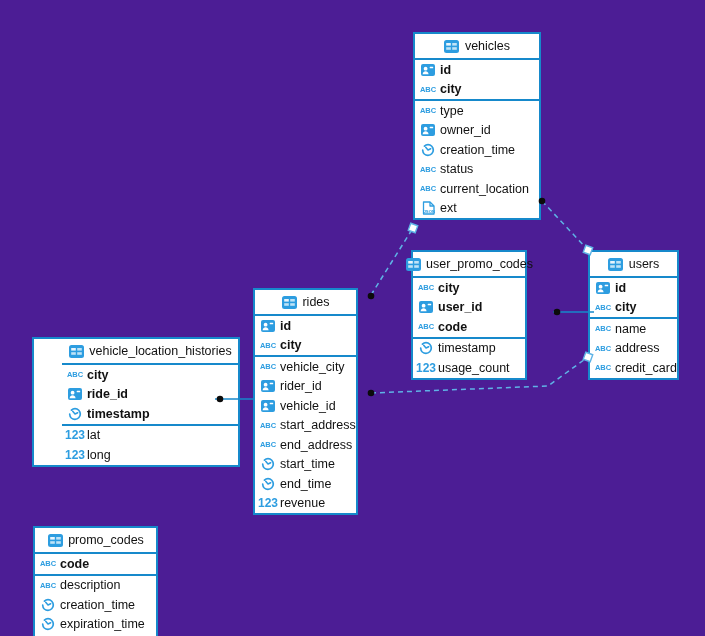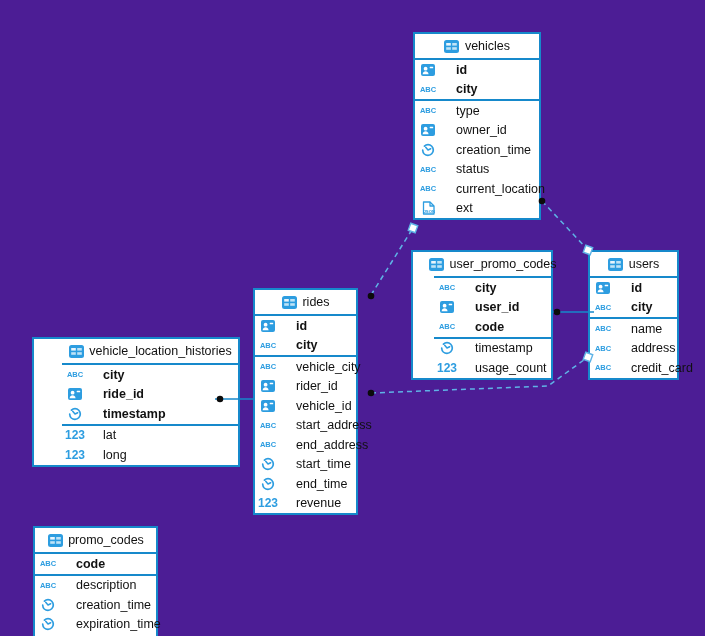--- a/index.html
+++ b/index.html
@@ -11,21 +11,21 @@
   .table{
     position:absolute;background:#ffffff;border:2px solid var(--border,#1689cb);
     box-sizing:border-box;z-index:2;
   }
   .thead{
     height:26px;box-sizing:border-box;border-bottom:2px solid var(--border,#1689cb);
     display:flex;align-items:center;justify-content:center;gap:5px;
     font-size:12.5px;color:#111;white-space:nowrap;
   }
   .row{
-    height:19.5px;display:flex;align-items:center;gap:20px;padding-left:5px;
+    height:19.5px;display:flex;align-items:center;gap:4px;padding-left:5px;
     font-size:12.5px;color:#111;white-space:nowrap;
   }
   .keys .row .lbl{font-weight:bold;}
   .cols{border-top:2px solid var(--border,#1689cb);}
   .ic{width:16px;min-width:16px;height:14px;display:flex;align-items:center;justify-content:center;}
   .abc{color:var(--icon,#2d9de0);font-weight:bold;font-size:7.5px;letter-spacing:0;line-height:1;}
   .num{color:var(--icon,#2d9de0);font-weight:bold;font-size:12px;line-height:1;text-align:center;}
   #wires{position:absolute;left:0;top:0;width:705px;height:636px;z-index:3;pointer-events:none;}
 </style>
 </head>
@@ -109,21 +109,21 @@
               <svg width="13" height="14" viewBox="0 0 13 14">
                 <path d="M1.5 1 H8 L12 5 V13 H1.5 Z" fill="#fff" stroke="#2d9de0" stroke-width="1.3" stroke-linejoin="round"></path>
                 <path d="M8 1 V5 H12" fill="none" stroke="#2d9de0" stroke-width="1.3" stroke-linejoin="round"></path>
                 <text x="1.4" y="12.3" font-size="4.3" font-weight="bold" fill="#2d9de0" font-family="Liberation Sans, sans-serif">JSON</text>
               </svg>
             </span>
             <span class="lbl">ext</span>
           </div>
         </div>
       </div>
-      <div class="table" style="left: 411px; top: 250px; width: 142px; padding-left: 21px;">
+      <div class="table" style="left: 411px; top: 250px; width: 116px;">
         <div class="thead">
           <span class="ic">
             <svg width="15" height="13" viewBox="0 0 15 13">
               <rect x="0" y="0" width="15" height="13" rx="2.5" fill="#2d9de0"></rect>
               <rect x="2.2" y="3" width="4.6" height="2.6" fill="#eaf5fc"></rect>
               <rect x="8.2" y="3" width="4.6" height="2.6" fill="#bfe3f7"></rect>
               <rect x="2.2" y="7.2" width="4.6" height="2.6" fill="#bfe3f7"></rect>
               <rect x="8.2" y="7.2" width="4.6" height="2.6" fill="#bfe3f7"></rect>
             </svg>
           </span>

